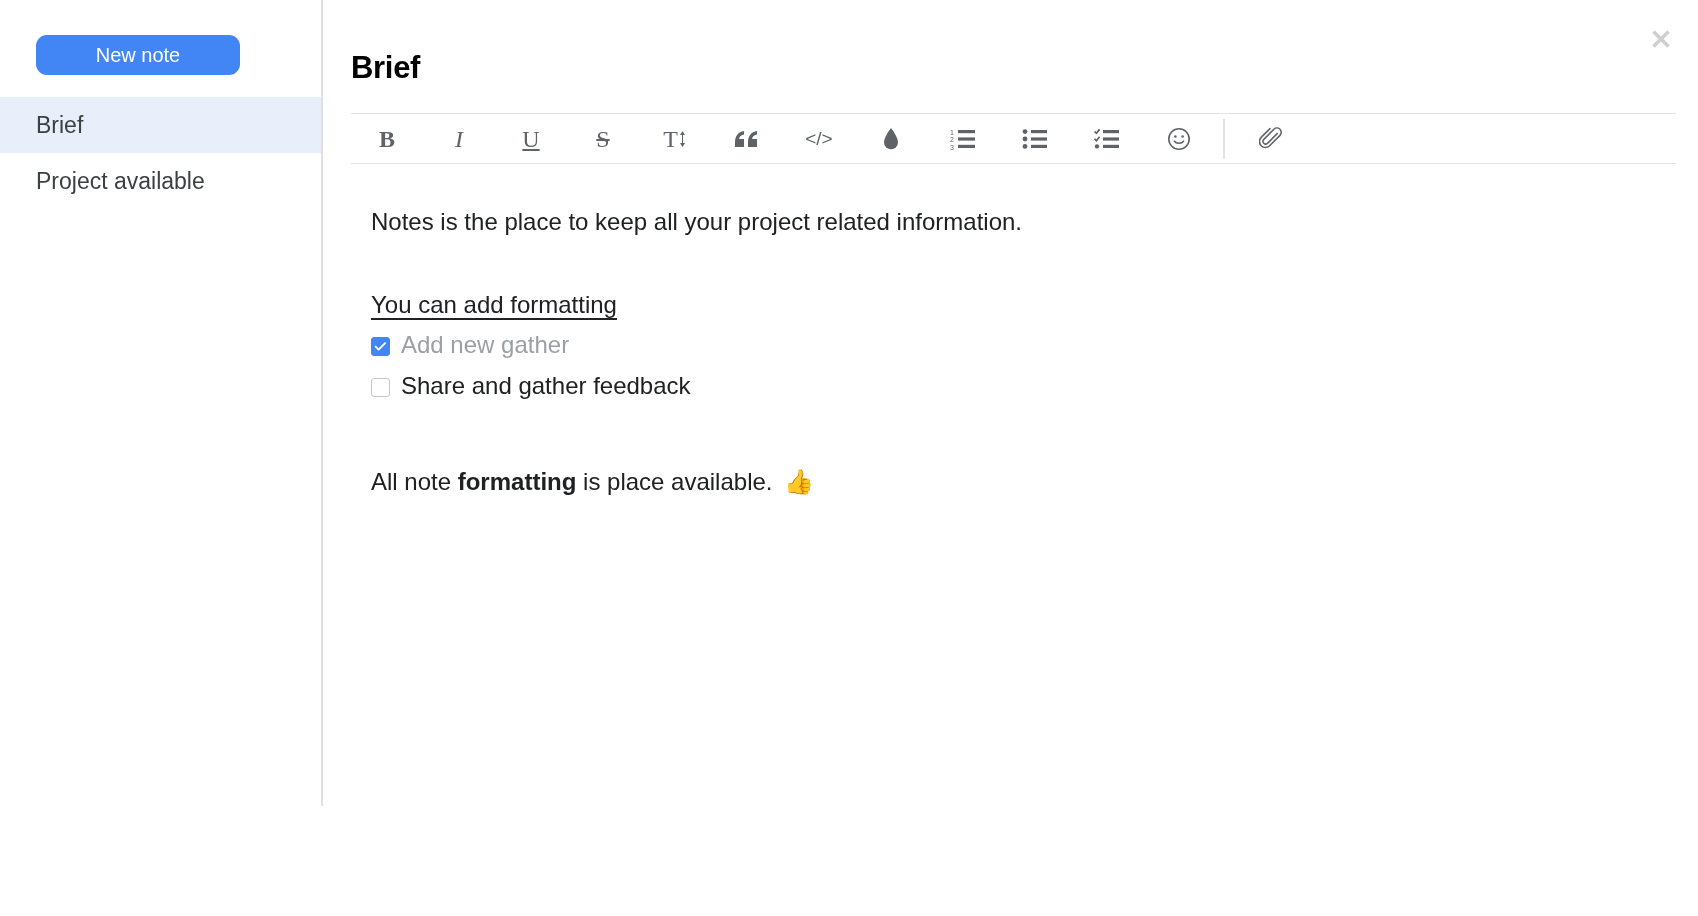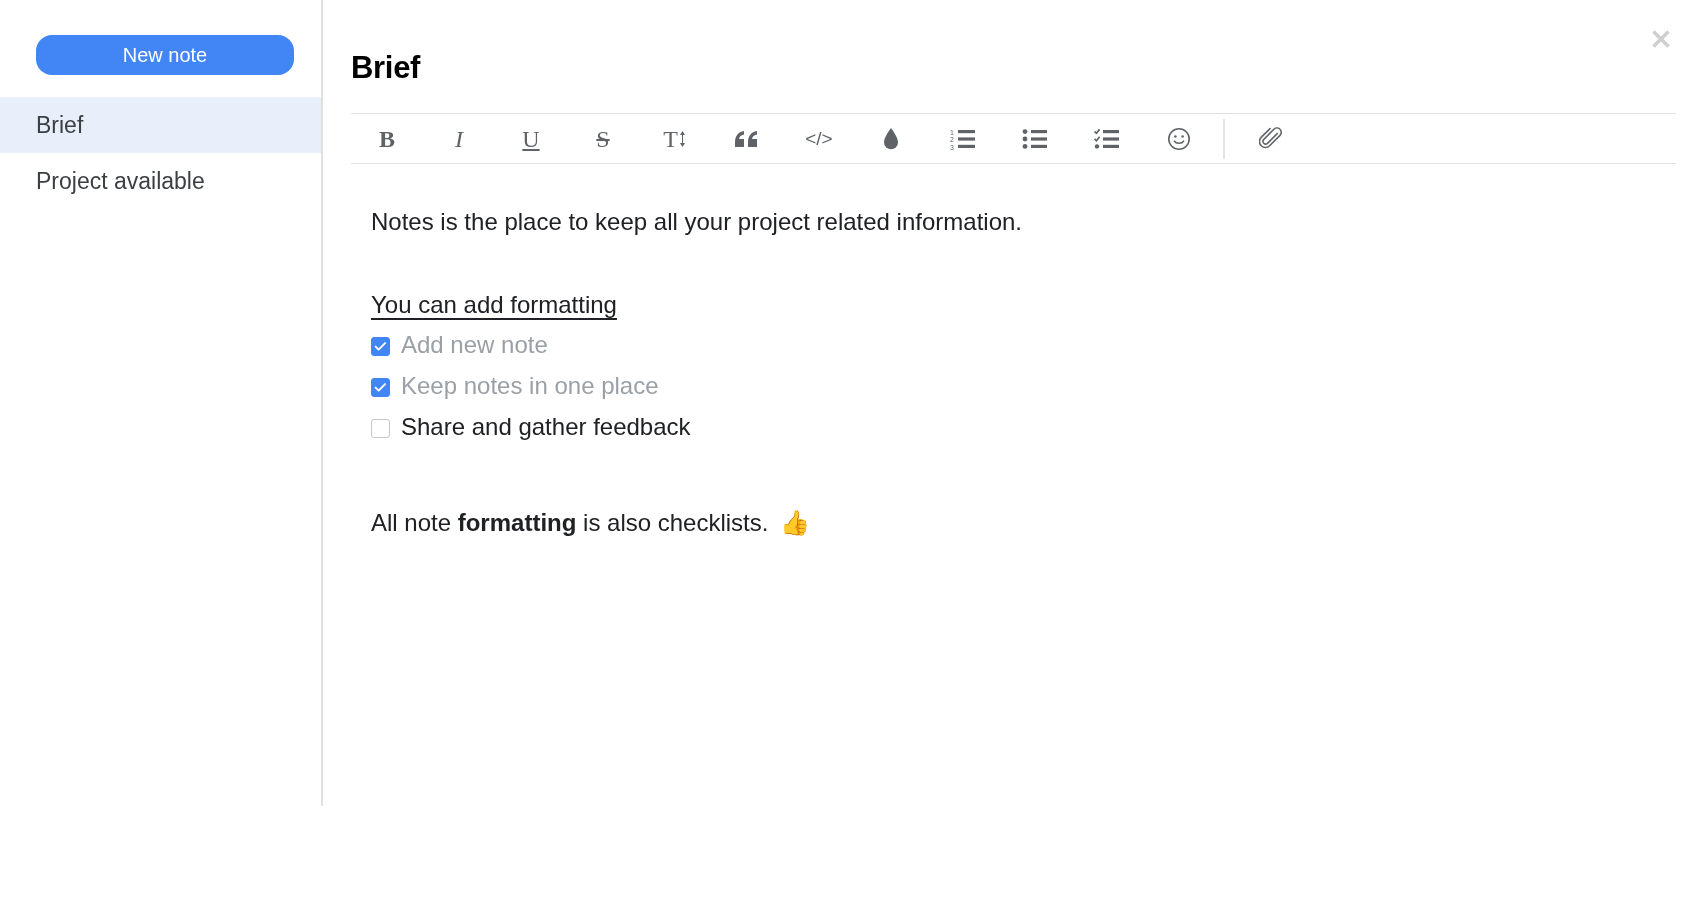--- a/index.html
+++ b/index.html
@@ -39,29 +39,29 @@
     top: 0;
     width: 1.5px;
     height: 806px;
     background: #e0e0e0;
   }
   .new-note-wrap {
     padding: 35px 28px 22px 36px;
   }
   #new-note-button {
     display: block;
-    width: 258px;
+    width: 204px;
     height: 40px;
     line-height: 40px;
     text-align: center;
     background: #4285f4;
     color: #ffffff;
     font-size: 20px;
     border: none;
-    border-radius: 16px;
+    border-radius: 11px;
     cursor: pointer;
     font-family: "Liberation Sans", sans-serif;
     padding: 0;
   }
   #note-list {
     list-style: none;
     margin: 0;
     padding: 0;
   }
   .note-item {
@@ -357,41 +357,33 @@
       </div>
 
       <ul id="checklist">
 
         <li class="check-item done">
           <span class="box">
             <svg class="tick" width="13" height="13" viewBox="0 0 13 13">
               <path d="M1.6 6.6 L4.6 9.6 L11.1 3.1" stroke="#ffffff" stroke-width="1.9" fill="none" stroke-linecap="round" stroke-linejoin="round"></path>
             </svg>
           </span>
-          <span class="label">Add new note</span>
+          <span class="label">Add new gather</span>
         </li>
 
-        <li class="check-item done">
-          <span class="box">
-            <svg class="tick" width="13" height="13" viewBox="0 0 13 13">
-              <path d="M1.6 6.6 L4.6 9.6 L11.1 3.1" stroke="#ffffff" stroke-width="1.9" fill="none" stroke-linecap="round" stroke-linejoin="round"></path>
-            </svg>
-          </span>
-          <span class="label">Keep notes in one place</span>
-        </li>
 
         <li class="check-item todo">
           <span class="box"></span>
           <span class="label">Share and gather feedback</span>
         </li>
 
       </ul>
 
       <p class="final-para">
-        <span>All note </span><b>formatting</b><span> is also checklists.</span><span class="emoji">👍</span>
+        <span>All note </span><b>formatting</b><span> is place available.</span><span class="emoji">👍</span>
       </p>
 
     </div>
   </div>
 
   <button id="close-button">
     <svg width="22" height="22" viewBox="0 0 22 22">
       <path d="M3.5 3.5 L18.5 18.5 M18.5 3.5 L3.5 18.5" stroke="#cfcfcf" stroke-width="3.6" stroke-linecap="butt"></path>
     </svg>
   </button>

